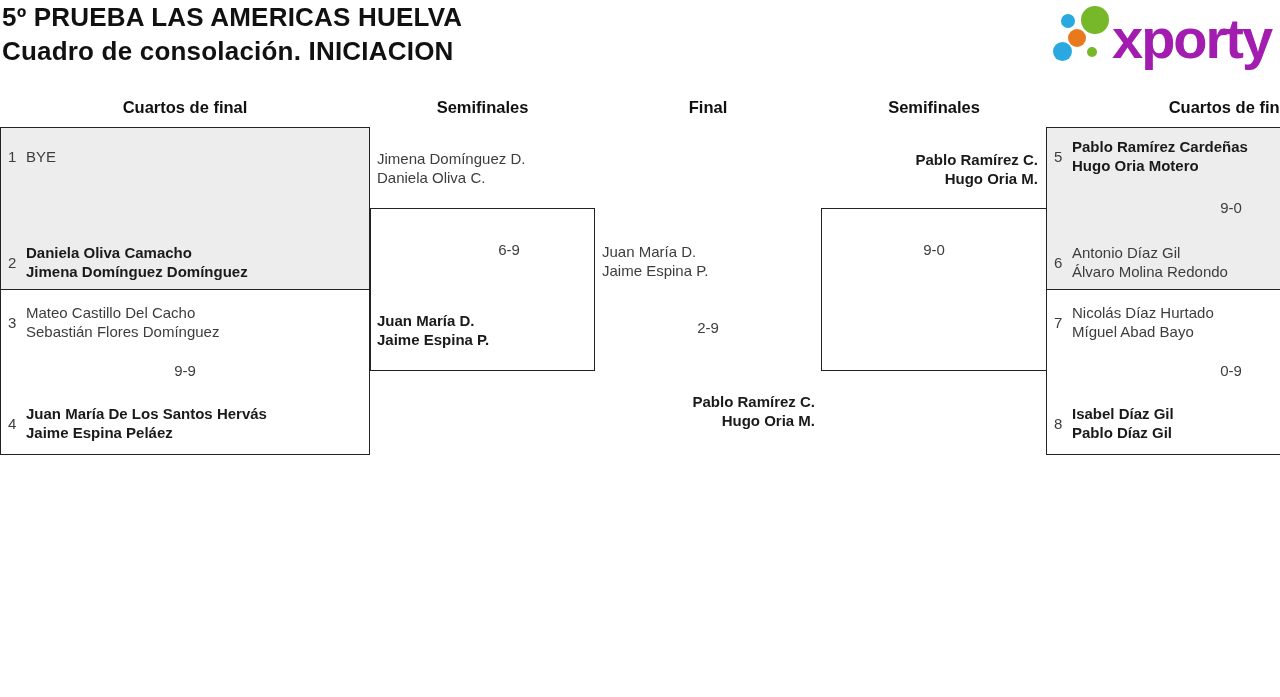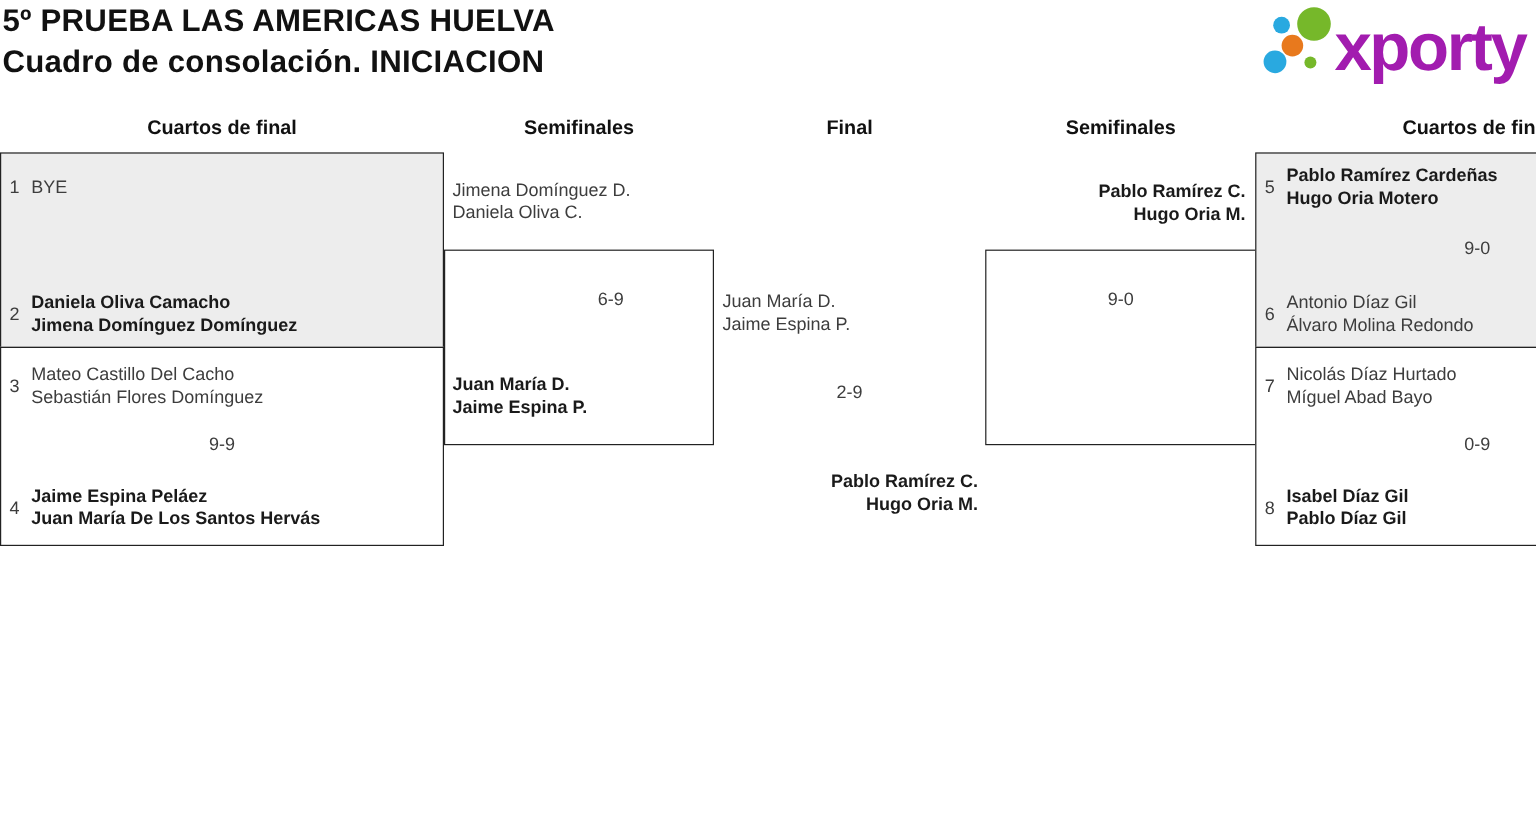--- a/index.html
+++ b/index.html
@@ -77,22 +77,22 @@
     <span class="seed">3</span>
     <span class="names">
       <span class="line">Mateo Castillo Del Cacho</span>
       <span class="line">Sebastián Flores Domínguez</span>
     </span>
   </div>
   <div class="abs score" style="left:0;top:361px;width:370px;">9-9</div>
   <div class="abs team bold" style="left:8px;top:404px;">
     <span class="seed">4</span>
     <span class="names">
+      <span class="line">Juan María De Los Santos Hervás</span>
       <span class="line">Jaime Espina Peláez</span>
-      <span class="line">Juan María De Los Santos Hervás</span>
     </span>
   </div>
 
   <div class="abs team" style="left:377px;top:149px;">
     <span class="names">
       <span class="line">Jimena Domínguez D.</span>
       <span class="line">Daniela Oliva C.</span>
     </span>
   </div>
   <div class="abs score" style="left:370px;top:240px;width:254px;padding-left:12px;">6-9</div>

